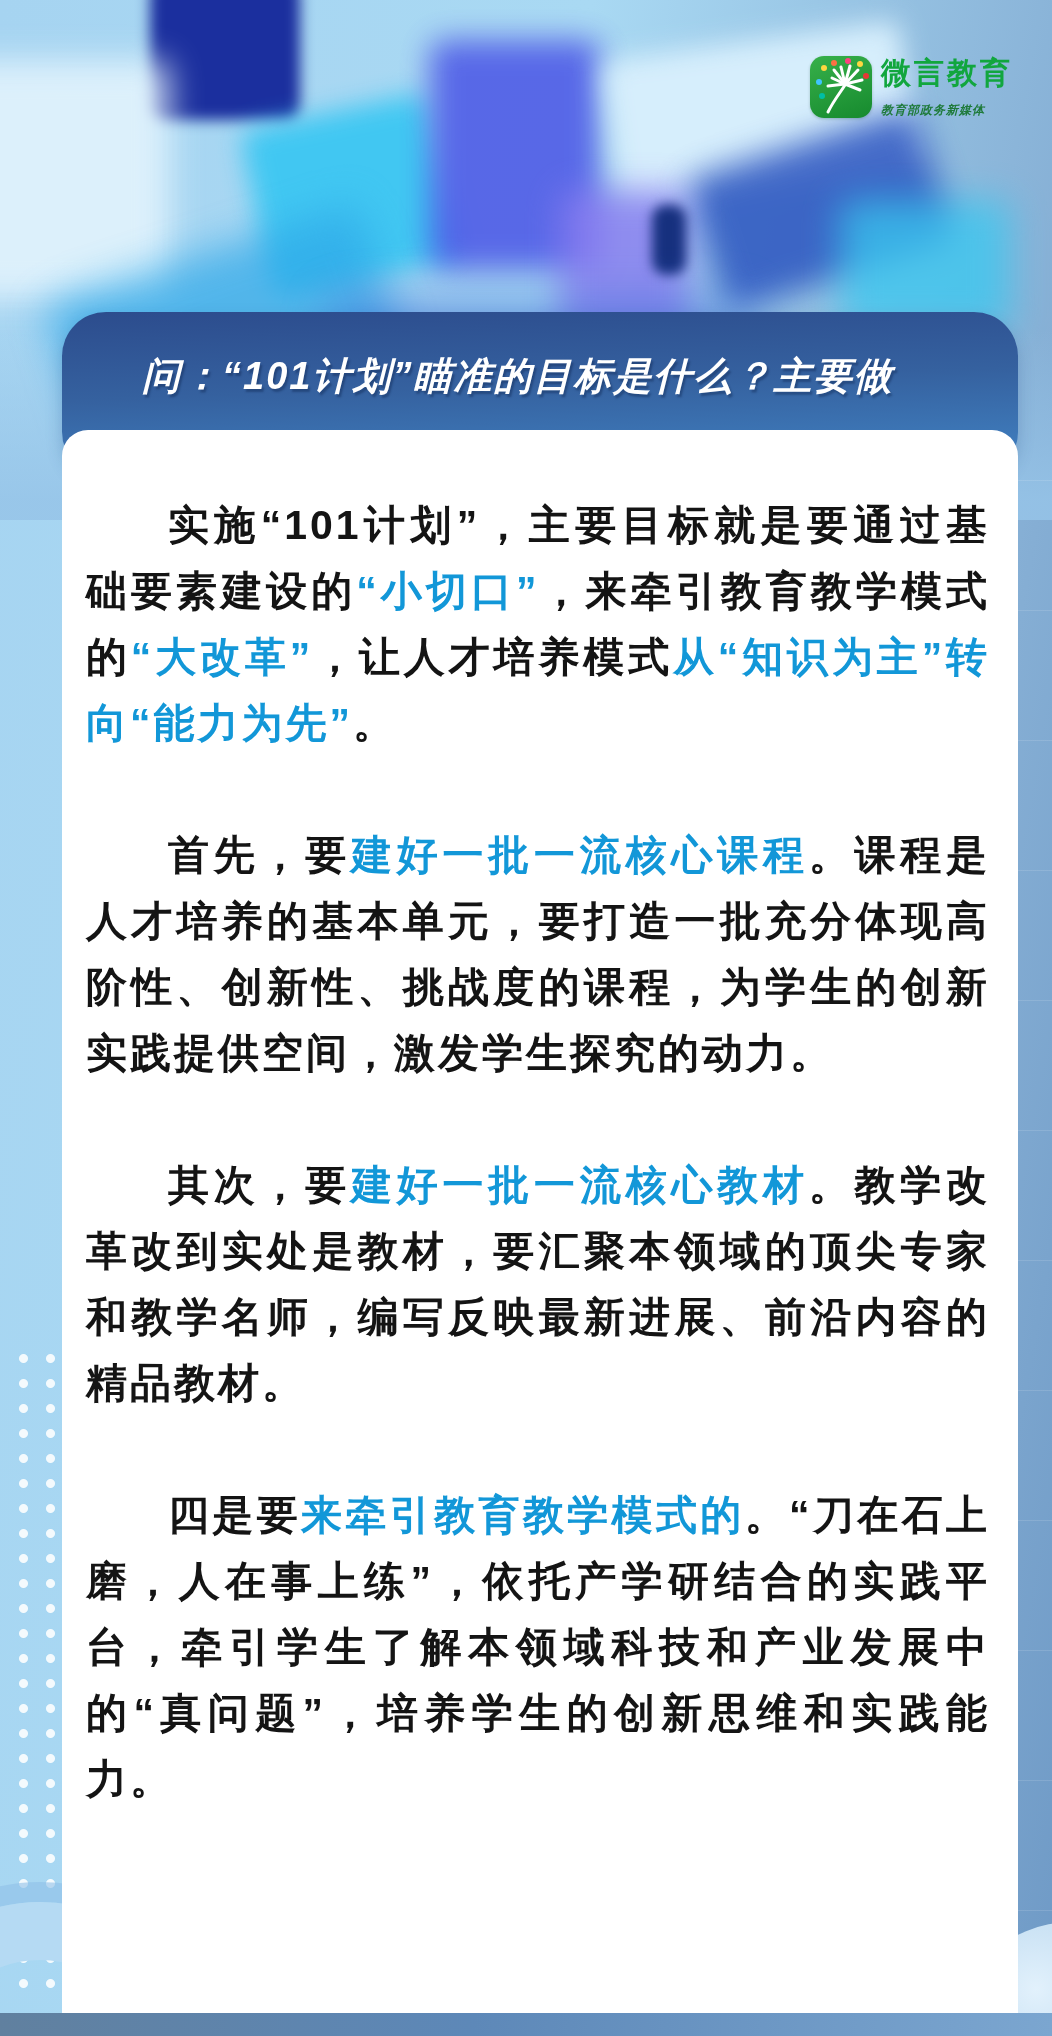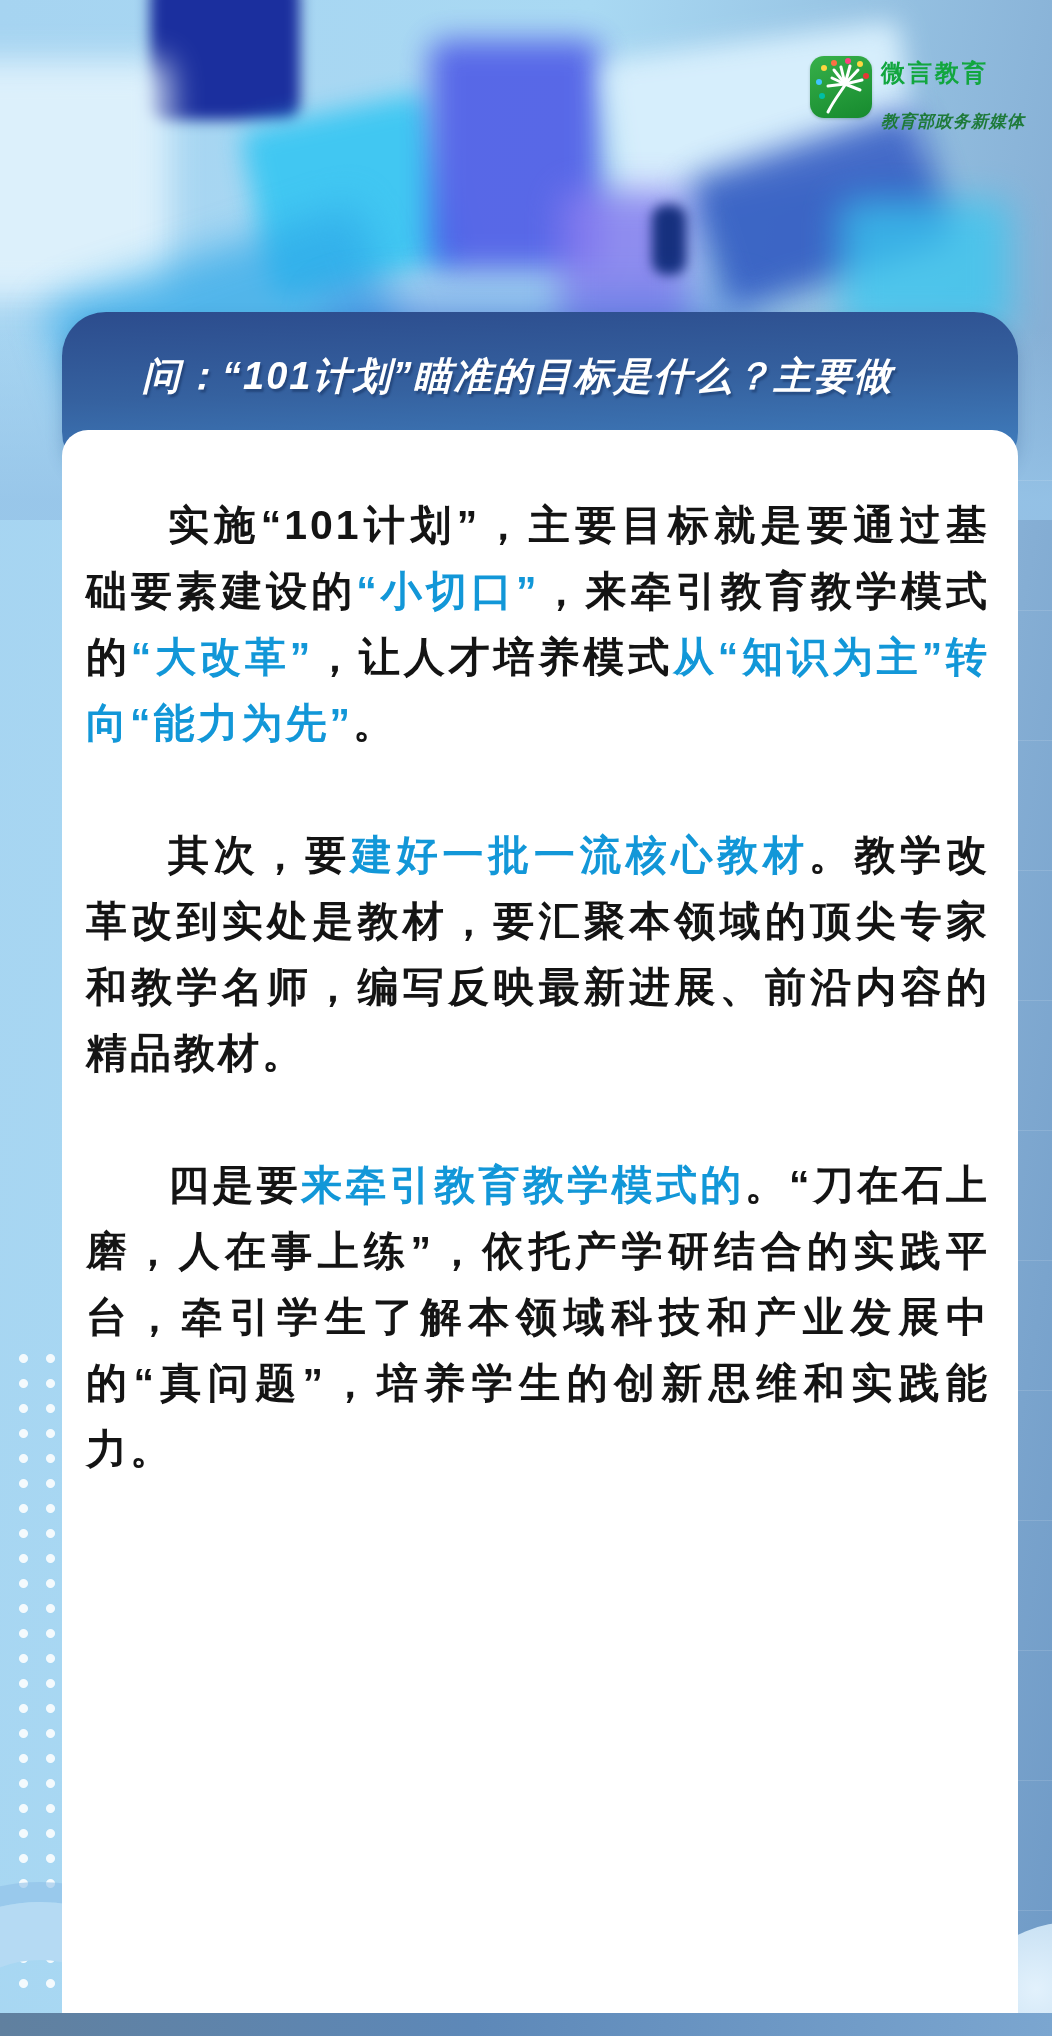--- a/index.html
+++ b/index.html
@@ -38,22 +38,22 @@
   .arc2{position:absolute;left:-150px;top:1882px;width:380px;height:380px;border-radius:50%;
     border:20px solid #8fc0e8;box-sizing:border-box;opacity:.6;}
   .balloon{position:absolute;left:952px;top:1922px;width:240px;height:240px;border-radius:50%;
     background:radial-gradient(circle at 35% 28%,#e2f1fc 0%,#bcd9ef 45%,#8fb8e0 100%);}
 
   
   .logo{position:absolute;left:810px;top:56px;display:flex;align-items:flex-start;}
   .logo-icon{width:62px;height:62px;border-radius:14px;flex:0 0 auto;
     background:linear-gradient(160deg,#37b04a,#168a2e);box-shadow:0 1px 3px rgba(0,60,30,.25);}
   .logo-text{margin-left:9px;}
-  .logo-title{font-size:24px;font-weight:800;color:#11a63e;letter-spacing:3px;line-height:34px;white-space:nowrap;}
-  .logo-sub{font-size:17px;font-weight:700;font-style:italic;color:#1e7a3a;letter-spacing:1px;margin-top:20px;white-space:nowrap;}
+  .logo-title{font-size:30px;font-weight:800;color:#11a63e;letter-spacing:3px;line-height:34px;white-space:nowrap;}
+  .logo-sub{font-size:12px;font-weight:700;font-style:italic;color:#1e7a3a;letter-spacing:1px;margin-top:12px;white-space:nowrap;}
 
   
   .title{
     position:absolute;left:80px;top:192px;width:940px;
     font-size:50px;font-weight:900;color:#ffffff;letter-spacing:2px;white-space:nowrap;
     text-shadow:
       -4px -4px 0 #1b5fb0, -4px 0 0 #1b5fb0, -4px 4px 0 #1b5fb0,
        0 -4px 0 #1b5fb0,  0 4px 0 #1b5fb0,
        4px -4px 0 #1b5fb0,  4px 0 0 #1b5fb0,  4px 4px 0 #1b5fb0,
       -3px -5px 0 #1b5fb0, 3px -5px 0 #1b5fb0, -3px 5px 0 #1b5fb0, 3px 5px 0 #1b5fb0,
@@ -151,19 +151,20 @@
 
 
   <div class="banner">
     <div class="qline">问：“101计划”瞄准的目标是什么？主要做</div>
     <div class="qline">什么事情？从哪些方面发力？</div>
   </div>
 
   <div class="card">
     <div class="article">
         <p><span>实施“101计划”，主要目标就是要通过基础要素建设的</span><span class="hl">“小切口”</span><span>，来牵引教育教学模式的</span><span class="hl">“大改革”</span><span>，让人才培养模式</span><span class="hl">从“知识为主”转向“能力为先”</span><span>。</span></p>
+        <p><span>首先，要</span><span class="hl">建好一批一流核心课程</span><span>。课程是人才培养的基本单元，要打造一批充分体现高阶性、创新性、挑战度的课程，为学生的创新实践提供空间，激发学生探究的动力。</span></p>
         <p><span>其次，要</span><span class="hl">建好一批一流核心教材</span><span>。教学改革改到实处是教材，要汇聚本领域的顶尖专家和教学名师，编写反映最新进展、前沿内容的精品教材。</span></p>
         <p><span>四是要</span><span class="hl">来牵引教育教学模式的</span><span>。“刀在石上磨，人在事上练”，依托产学研结合的实践平台，牵引学生了解本领域科技和产业发展中的“真问题”，培养学生的创新思维和实践能力。</span></p>
       </div>
   </div>
 
   <div class="footer"></div>
 </div>
 
 </body></html>

